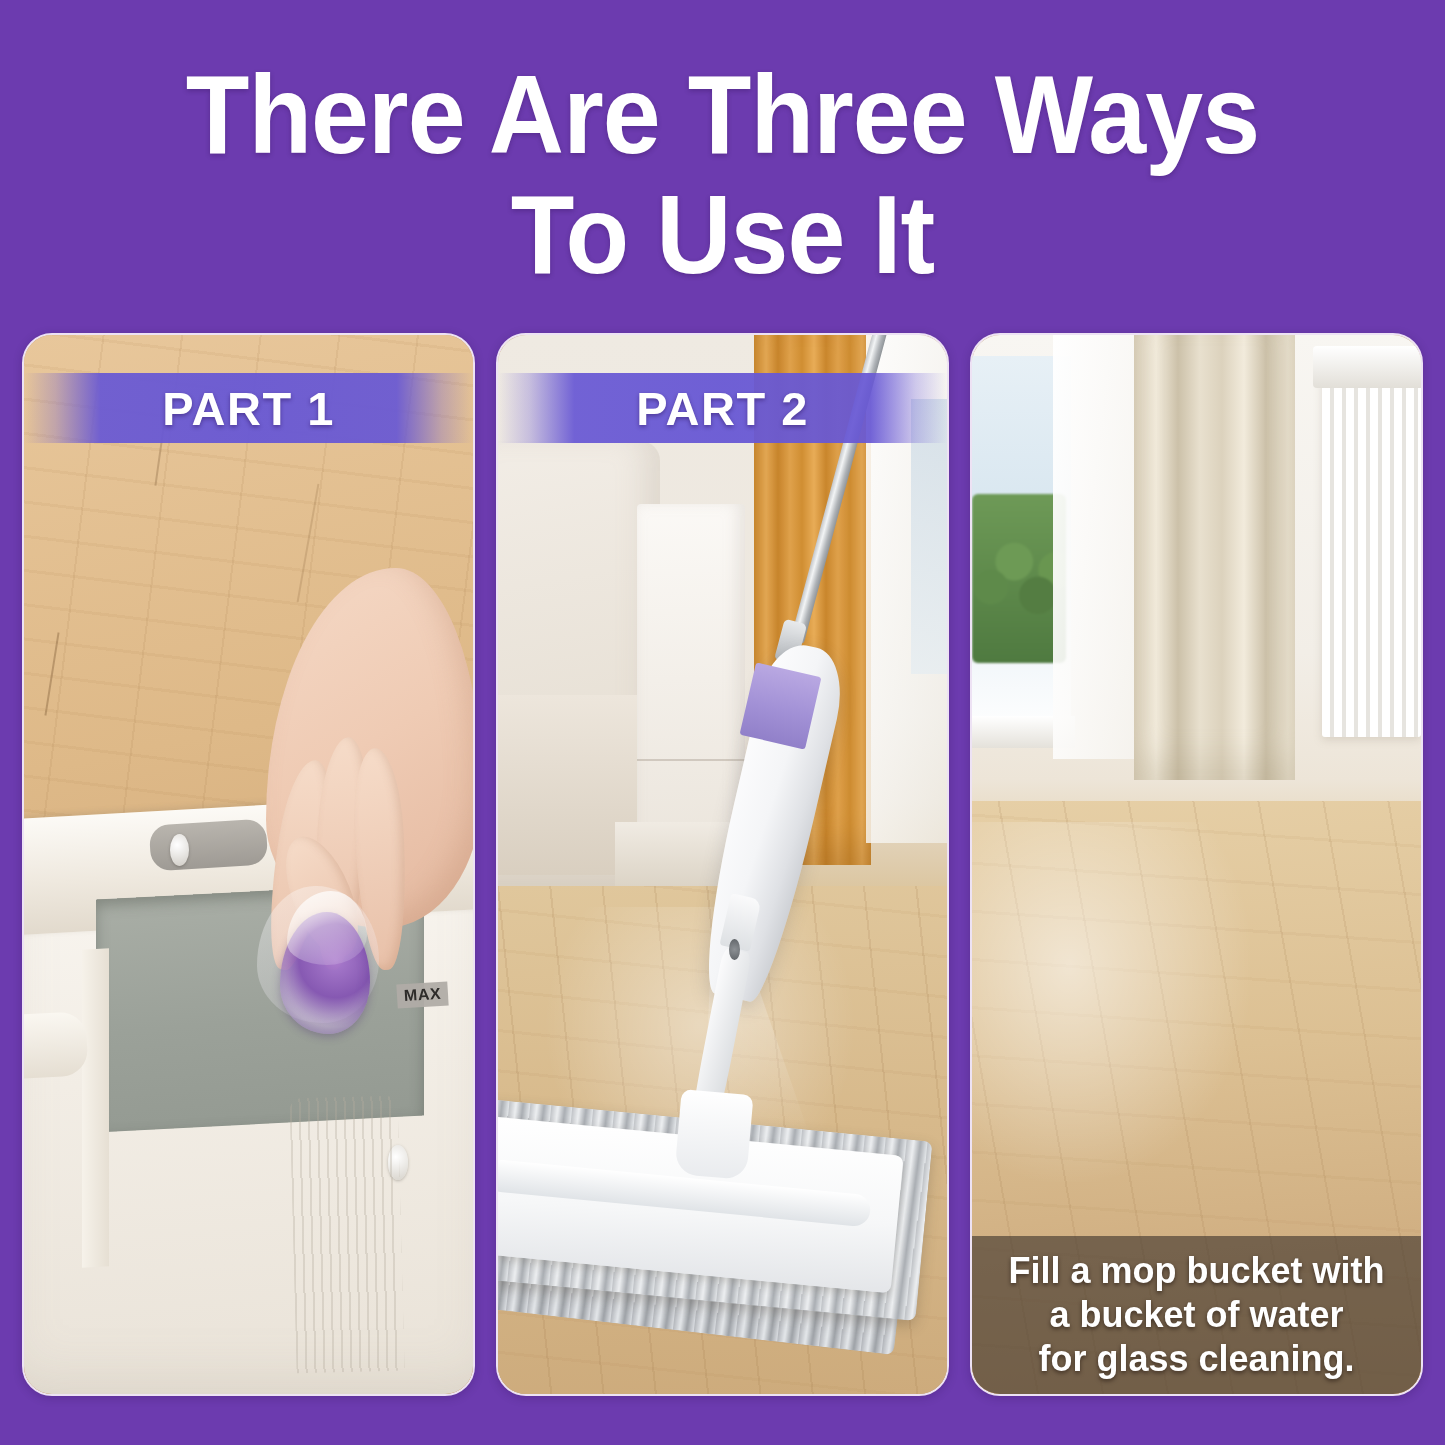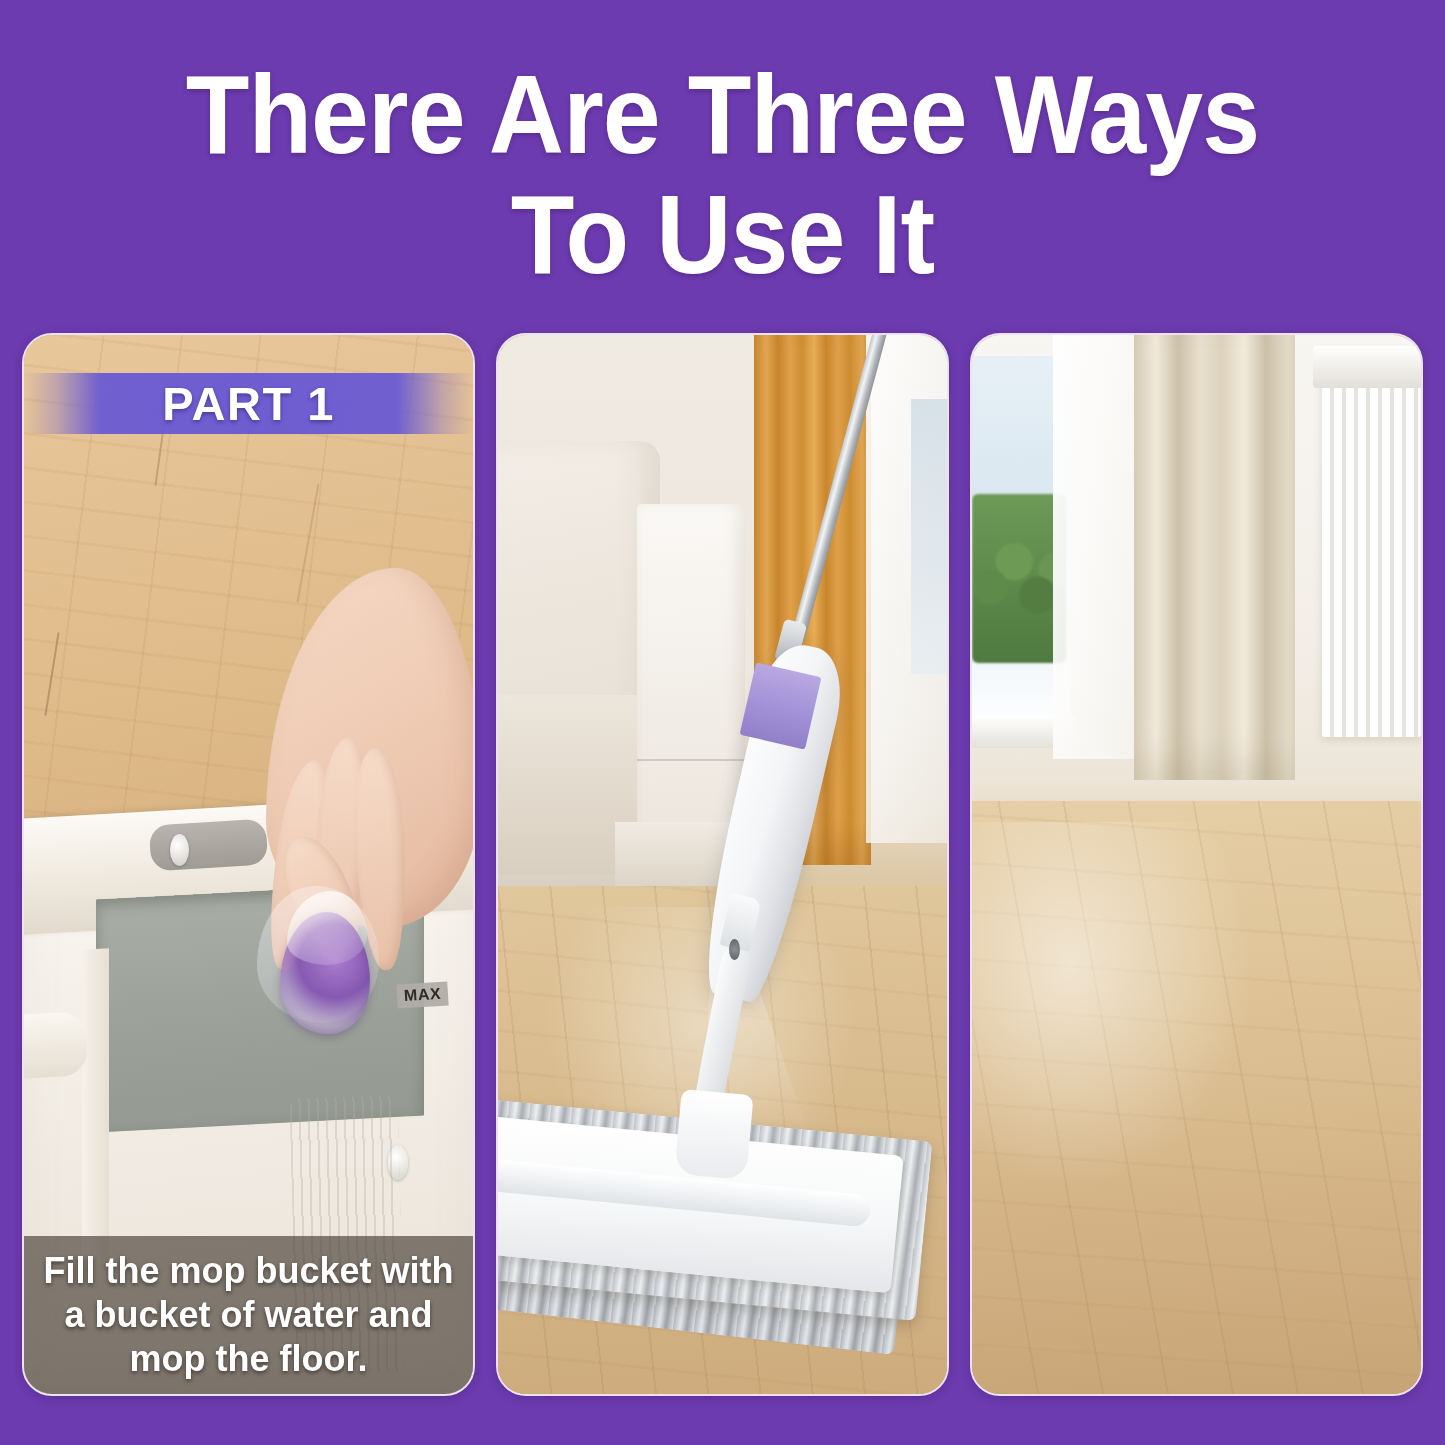--- a/index.html
+++ b/index.html
@@ -58,21 +58,21 @@
   }
 
   
   .photo { position:absolute; inset:0; overflow:hidden; }
 
   
   .part-banner {
     position:absolute;
     left:0; right:0;
     top:38px;
-    height:61px;
+    height:70px;
     display:flex;
     align-items:center;
     justify-content:center;
     background:linear-gradient(to right,
       rgba(107,90,214,0) 0%,
       rgba(107,90,214,.30) 7%,
       rgba(104,88,212,.93) 17%,
       rgba(104,88,212,.95) 50%,
       rgba(104,88,212,.93) 83%,
       rgba(107,90,214,.30) 93%,
@@ -531,25 +531,20 @@
 
         <div class="pod-film"></div>
         <div class="pod"></div>
         <div class="pod-sheen"></div>
       </div>
 
       <div class="part-banner">
         <span class="part-label">PART 1</span>
       </div>
 
-      <div class="caption-bar">
-        <span class="caption-text">Fill the mop bucket with
-a bucket of water and
-mop the floor.</span>
-      </div>
     </div>
 
     <div class="panel">
       <div class="photo">
         <div class="p2-room"></div>
         <div class="p2-sofa"></div>
         <div class="p2-sofa-arm"></div>
         <div class="p2-cabinet"></div>
         <div class="p2-cabinet-line"></div>
         <div class="p2-curtain"></div>
@@ -568,34 +563,42 @@
         <div class="mop-trigger"></div>
         <div class="mop-nozzle"></div>
 
         <div class="mop-pad2"></div>
         <div class="mop-pad"></div>
         <div class="mop-plate"></div>
         <div class="mop-plate-groove"></div>
         <div class="mop-joint"></div>
       </div>
 
+      <div class="part-banner">
+        <span class="part-label">PART 2</span>
+      </div>
 
     </div>
 
     <div class="panel">
       <div class="photo">
         <div class="p3-room"></div>
         <div class="p3-window"></div>
         <div class="p3-trees"></div>
         <div class="p3-sill"></div>
         <div class="p3-sheer"></div>
         <div class="p3-curtain"></div>
         <div class="p3-radiator"></div>
         <div class="p3-radiator-top"></div>
         <div class="p3-floor"></div>
         <div class="p3-floor-glow"></div>
       </div>
 
 
+      <div class="caption-bar">
+        <span class="caption-text">Fill a mop bucket with
+a bucket of water
+for glass cleaning.</span>
+      </div>
     </div>
 
   </div>
 </div>
 
 </body></html>

